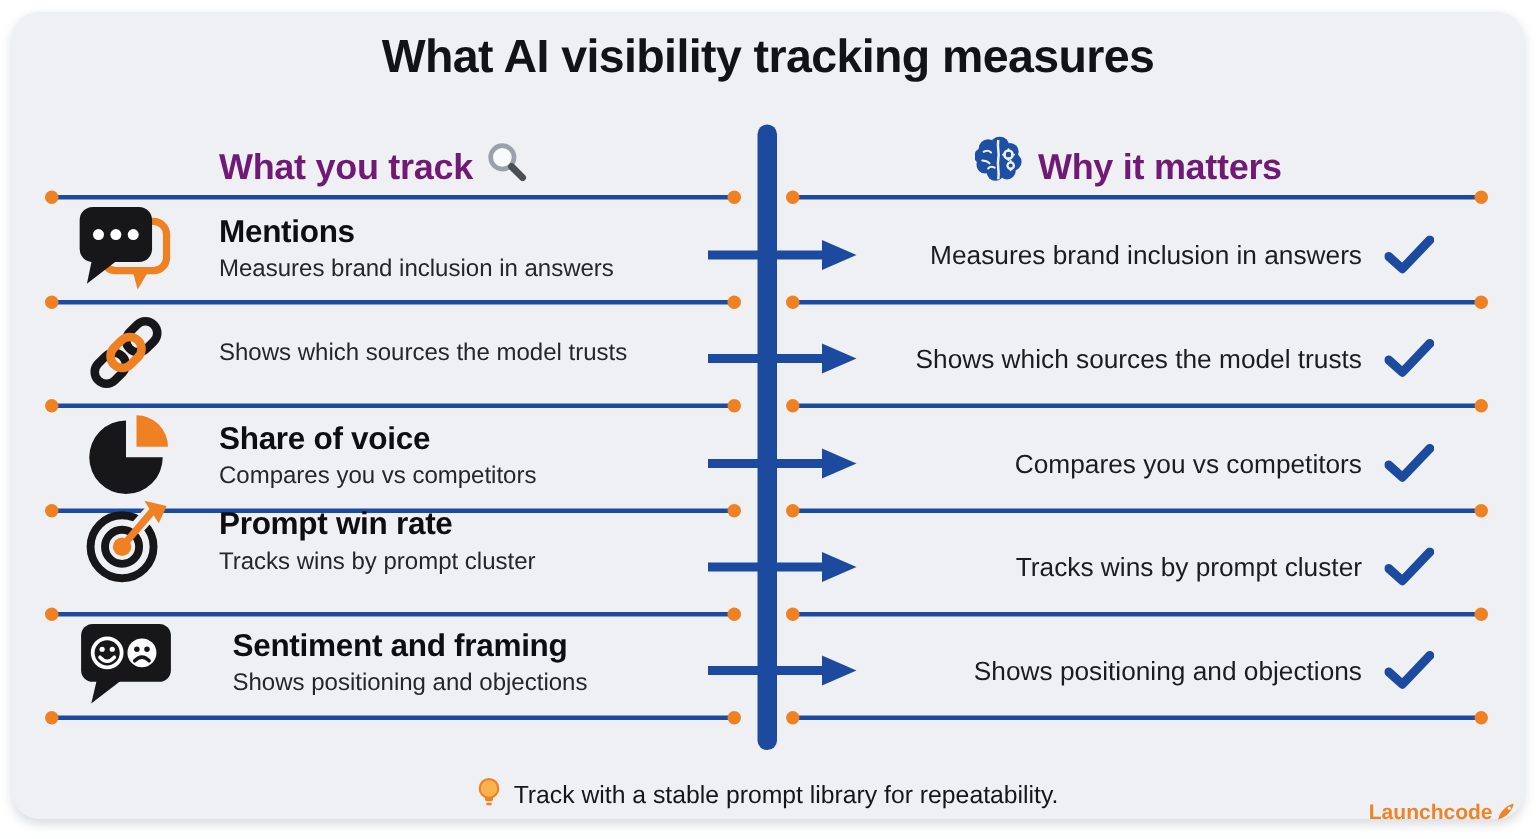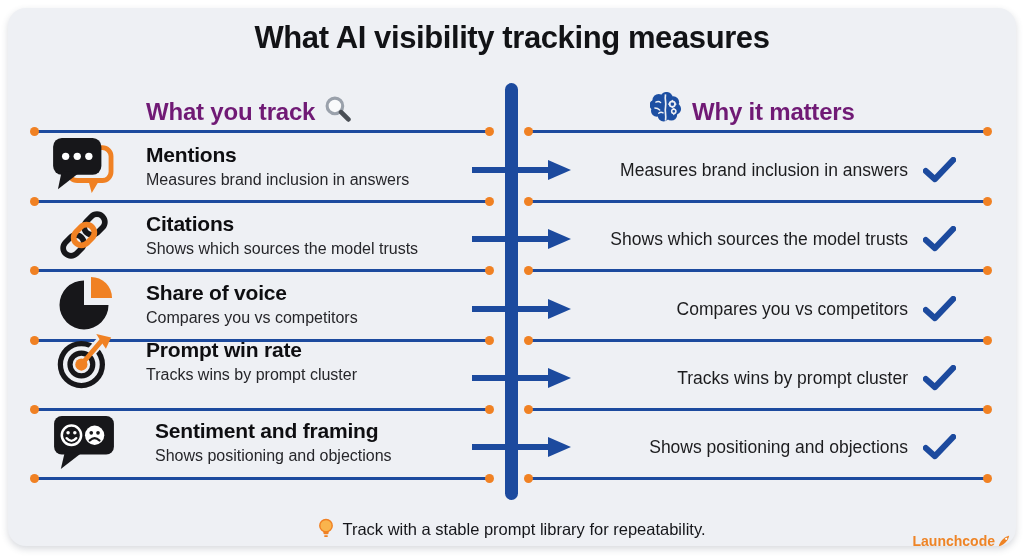--- a/index.html
+++ b/index.html
@@ -124,21 +124,20 @@
     <div class="row-icon">
       <svg width="58" height="56" viewBox="0 0 64 64">
         <g fill="none" stroke-linecap="round">
           <rect x="31" y="11" width="26" height="18" rx="9" stroke="#17171a" stroke-width="6.5" transform="rotate(-45 44 20)"></rect>
           <rect x="7" y="35" width="26" height="18" rx="9" stroke="#17171a" stroke-width="6.5" transform="rotate(-45 20 44)"></rect>
           <rect x="19" y="23" width="26" height="18" rx="9" stroke="#f08123" stroke-width="6.5" transform="rotate(-45 32 32)"></rect>
         </g>
       </svg>
     </div>
     <div class="row-text">
-      <div class="row-title">Citations</div>
       <div class="row-sub">Shows which sources the model trusts</div>
     </div>
   </div>
 
   <div class="row-left" style="top:273px;">
     <div class="row-icon">
       <svg width="58" height="56" viewBox="0 0 64 64">
         <path d="M32 33 L32 5 A28 28 0 1 0 60 33 Z" fill="#17171a"></path>
         <path d="M40 25 L40 1 A24 24 0 0 1 64 25 Z" fill="#f08123"></path>
       </svg>

